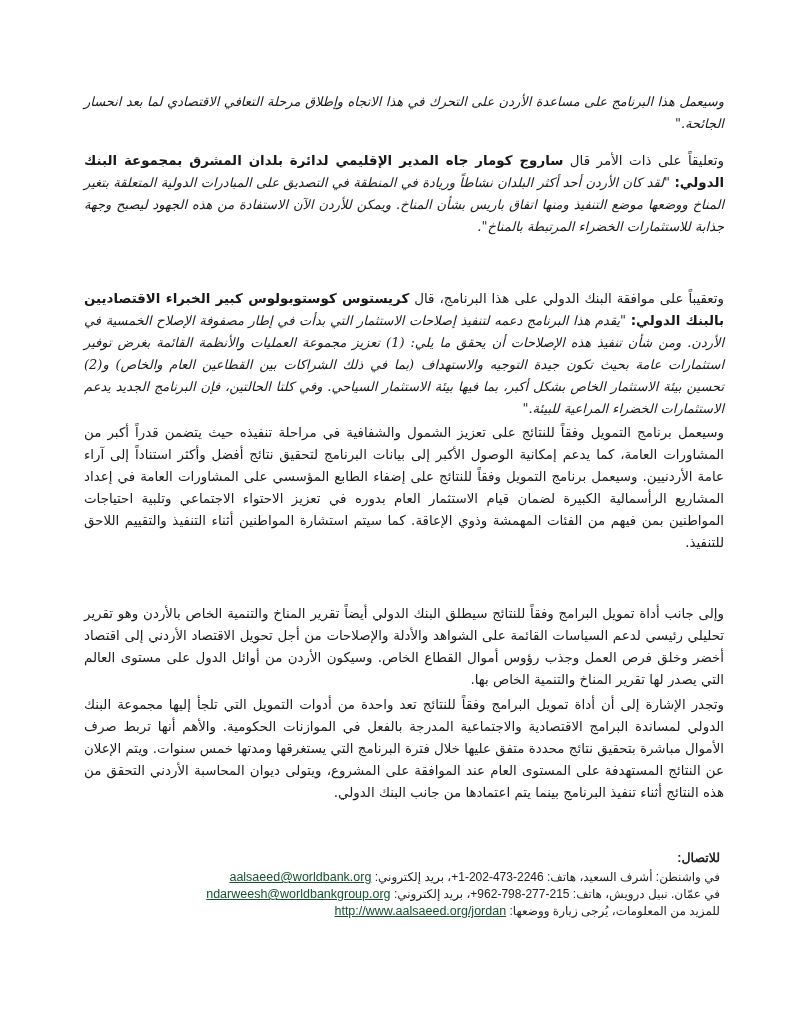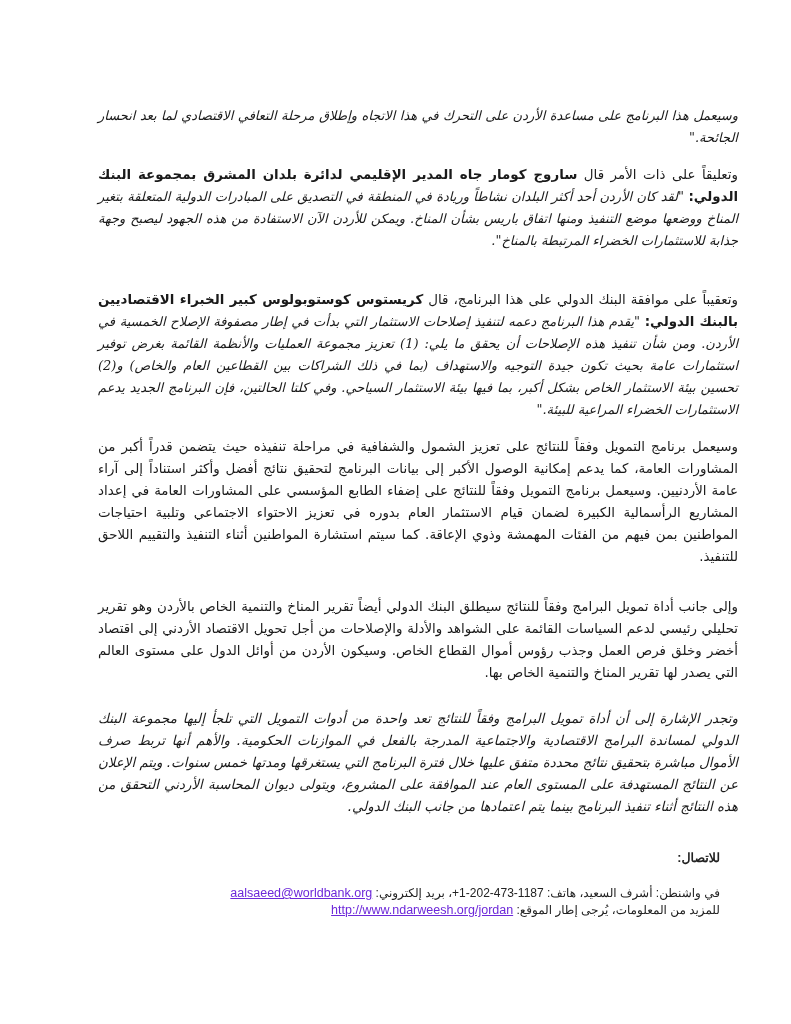--- a/index.html
+++ b/index.html
@@ -24,59 +24,59 @@
     text-align: right;
   }
   .para {
     position: absolute;
     left: 0;
     width: 640px;
     font-size: 13.4px;
     line-height: 22px;
     text-align: justify;
     text-align-last: right;
-    margin: 18px;
+    margin: 4px;
   }
   .quote {
     font-style: italic;
     font-family: "DejaVu Serif", serif;
     font-size: 13px;
   }
   .bold {
     font-weight: bold;
   }
   #p0 { top: 87px; line-height: 22px; }
   #p1 { top: 146px; }
-  #p2 { top: 271px; }
+  #p2 { top: 284px; }
   #p3 { top: 418px; }
-  #p4 { top: 578px; }
-  #p5 { top: 690px; font-style: italic; }
+  #p4 { top: 599px; }
+  #p5 { top: 690px; }
 
   .contact {
     position: absolute;
     right: 0;
     top: 850px;
     width: 640px;
     direction: rtl;
     text-align: right;
     font-family: "Liberation Sans", sans-serif;
     font-size: 12px;
     line-height: 17px;
     color: #222;
   }
   .contact-title {
     font-weight: bold;
     font-size: 12.5px;
-    margin-bottom: 18px;
+    margin-bottom: 2px;
   }
   .contact-line {
     white-space: nowrap;
   }
   .contact-link {
-    color: #6d28d9;
+    color: #14532d;
     text-decoration: underline;
     font-family: "Liberation Sans", sans-serif;
     font-size: 12.5px;
     direction: ltr;
     unicode-bidi: embed;
     cursor: pointer;
   }
 </style>
 </head>
 <body>
@@ -104,22 +104,25 @@
   </p>
 
   <p class="para" id="p5">
     <span>وتجدر الإشارة إلى أن أداة تمويل البرامج وفقاً للنتائج تعد واحدة من أدوات التمويل التي تلجأ إليها مجموعة البنك الدولي لمساندة البرامج الاقتصادية والاجتماعية المدرجة بالفعل في الموازنات الحكومية. والأهم أنها تربط صرف الأموال مباشرة بتحقيق نتائج محددة متفق عليها خلال فترة البرنامج التي يستغرقها ومدتها خمس سنوات. ويتم الإعلان عن النتائج المستهدفة على المستوى العام عند الموافقة على المشروع، ويتولى ديوان المحاسبة الأردني التحقق من هذه النتائج أثناء تنفيذ البرنامج بينما يتم اعتمادها من جانب البنك الدولي.</span>
   </p>
 
   <div class="contact">
     <div class="contact-title">للاتصال:</div>
 
     <div class="contact-line">
-      <span>في واشنطن: أشرف السعيد، هاتف: 1187-473-202-1+، بريد إلكتروني: </span><span class="contact-link">aalsaeed@worldbank.org</span>
+      <span>في واشنطن: أشرف السعيد، هاتف: 2246-473-202-1+، بريد إلكتروني: </span><span class="contact-link">aalsaeed@worldbank.org</span>
     </div>
 
+    <div class="contact-line">
+      <span>في عمّان. نبيل درويش، هاتف: 215-277-798-962+، بريد إلكتروني: </span><span class="contact-link">ndarweesh@worldbankgroup.org</span>
+    </div>
 
     <div class="contact-line">
-      <span>للمزيد من المعلومات، يُرجى إطار الموقع: </span><span class="contact-link">http://www.ndarweesh.org/jordan</span>
+      <span>للمزيد من المعلومات، يُرجى زيارة ووضعها: </span><span class="contact-link">http://www.aalsaeed.org/jordan</span>
     </div>
   </div>
 
 </div>
 
 </body></html>

